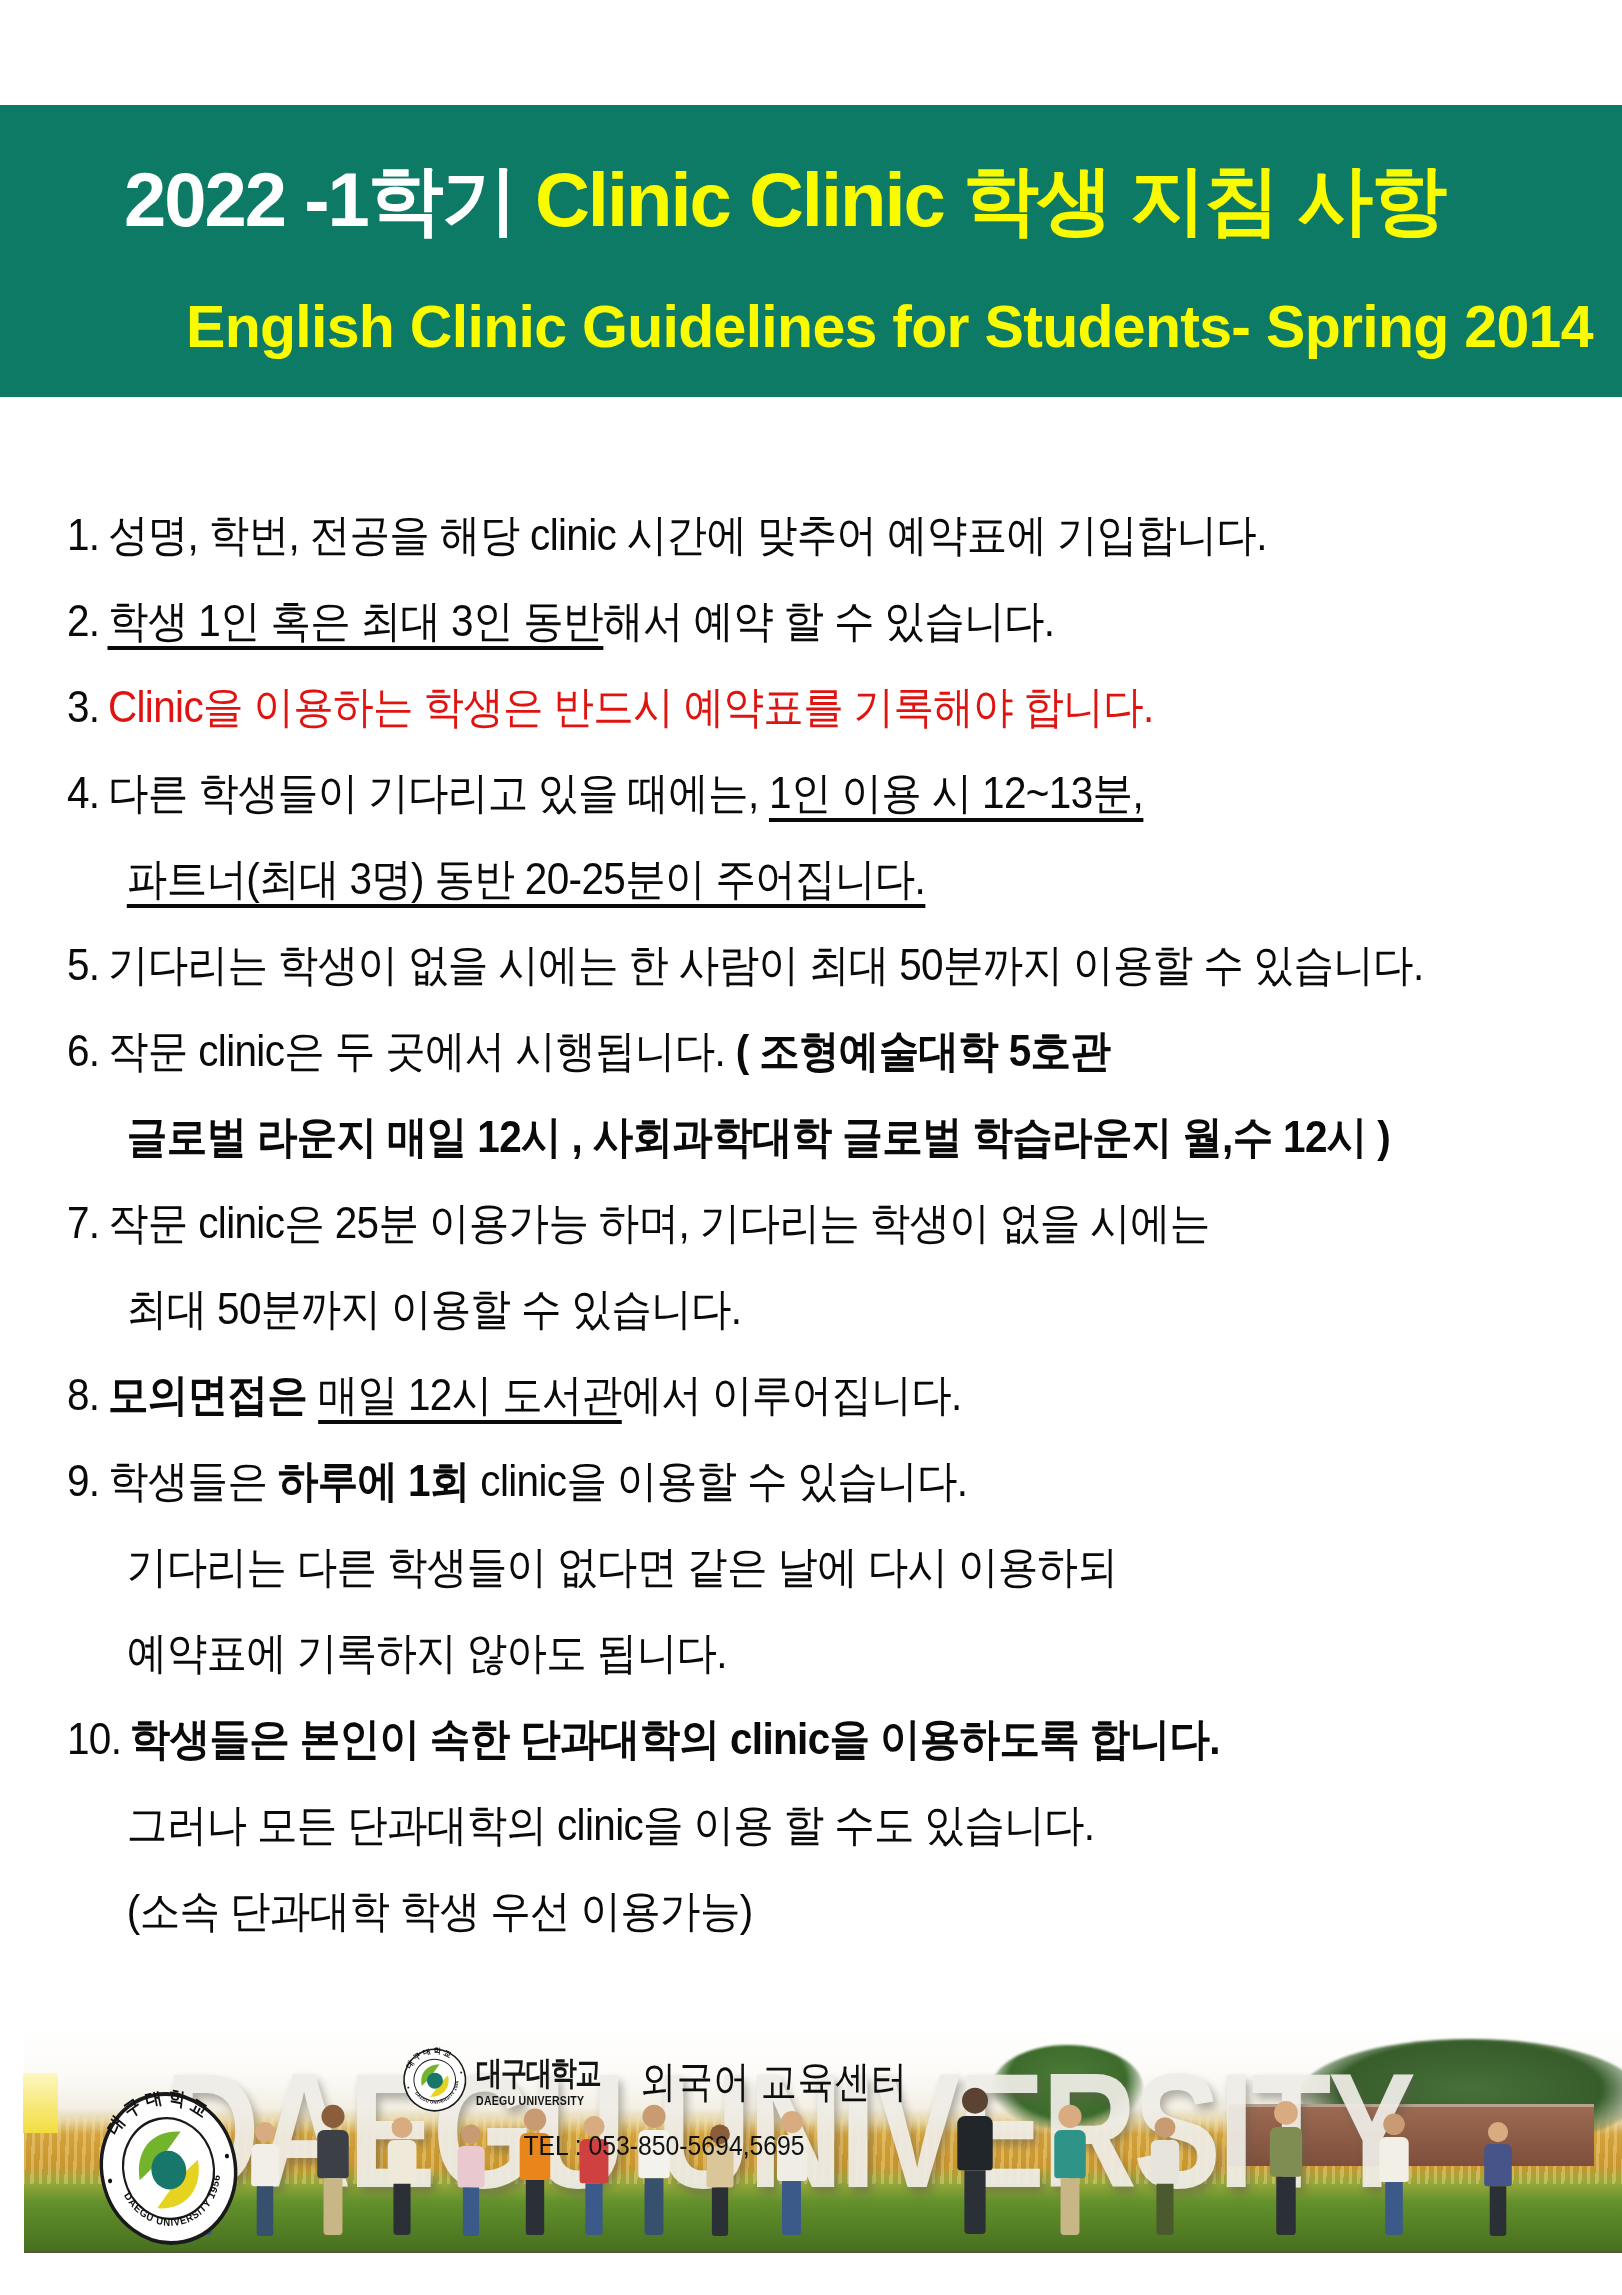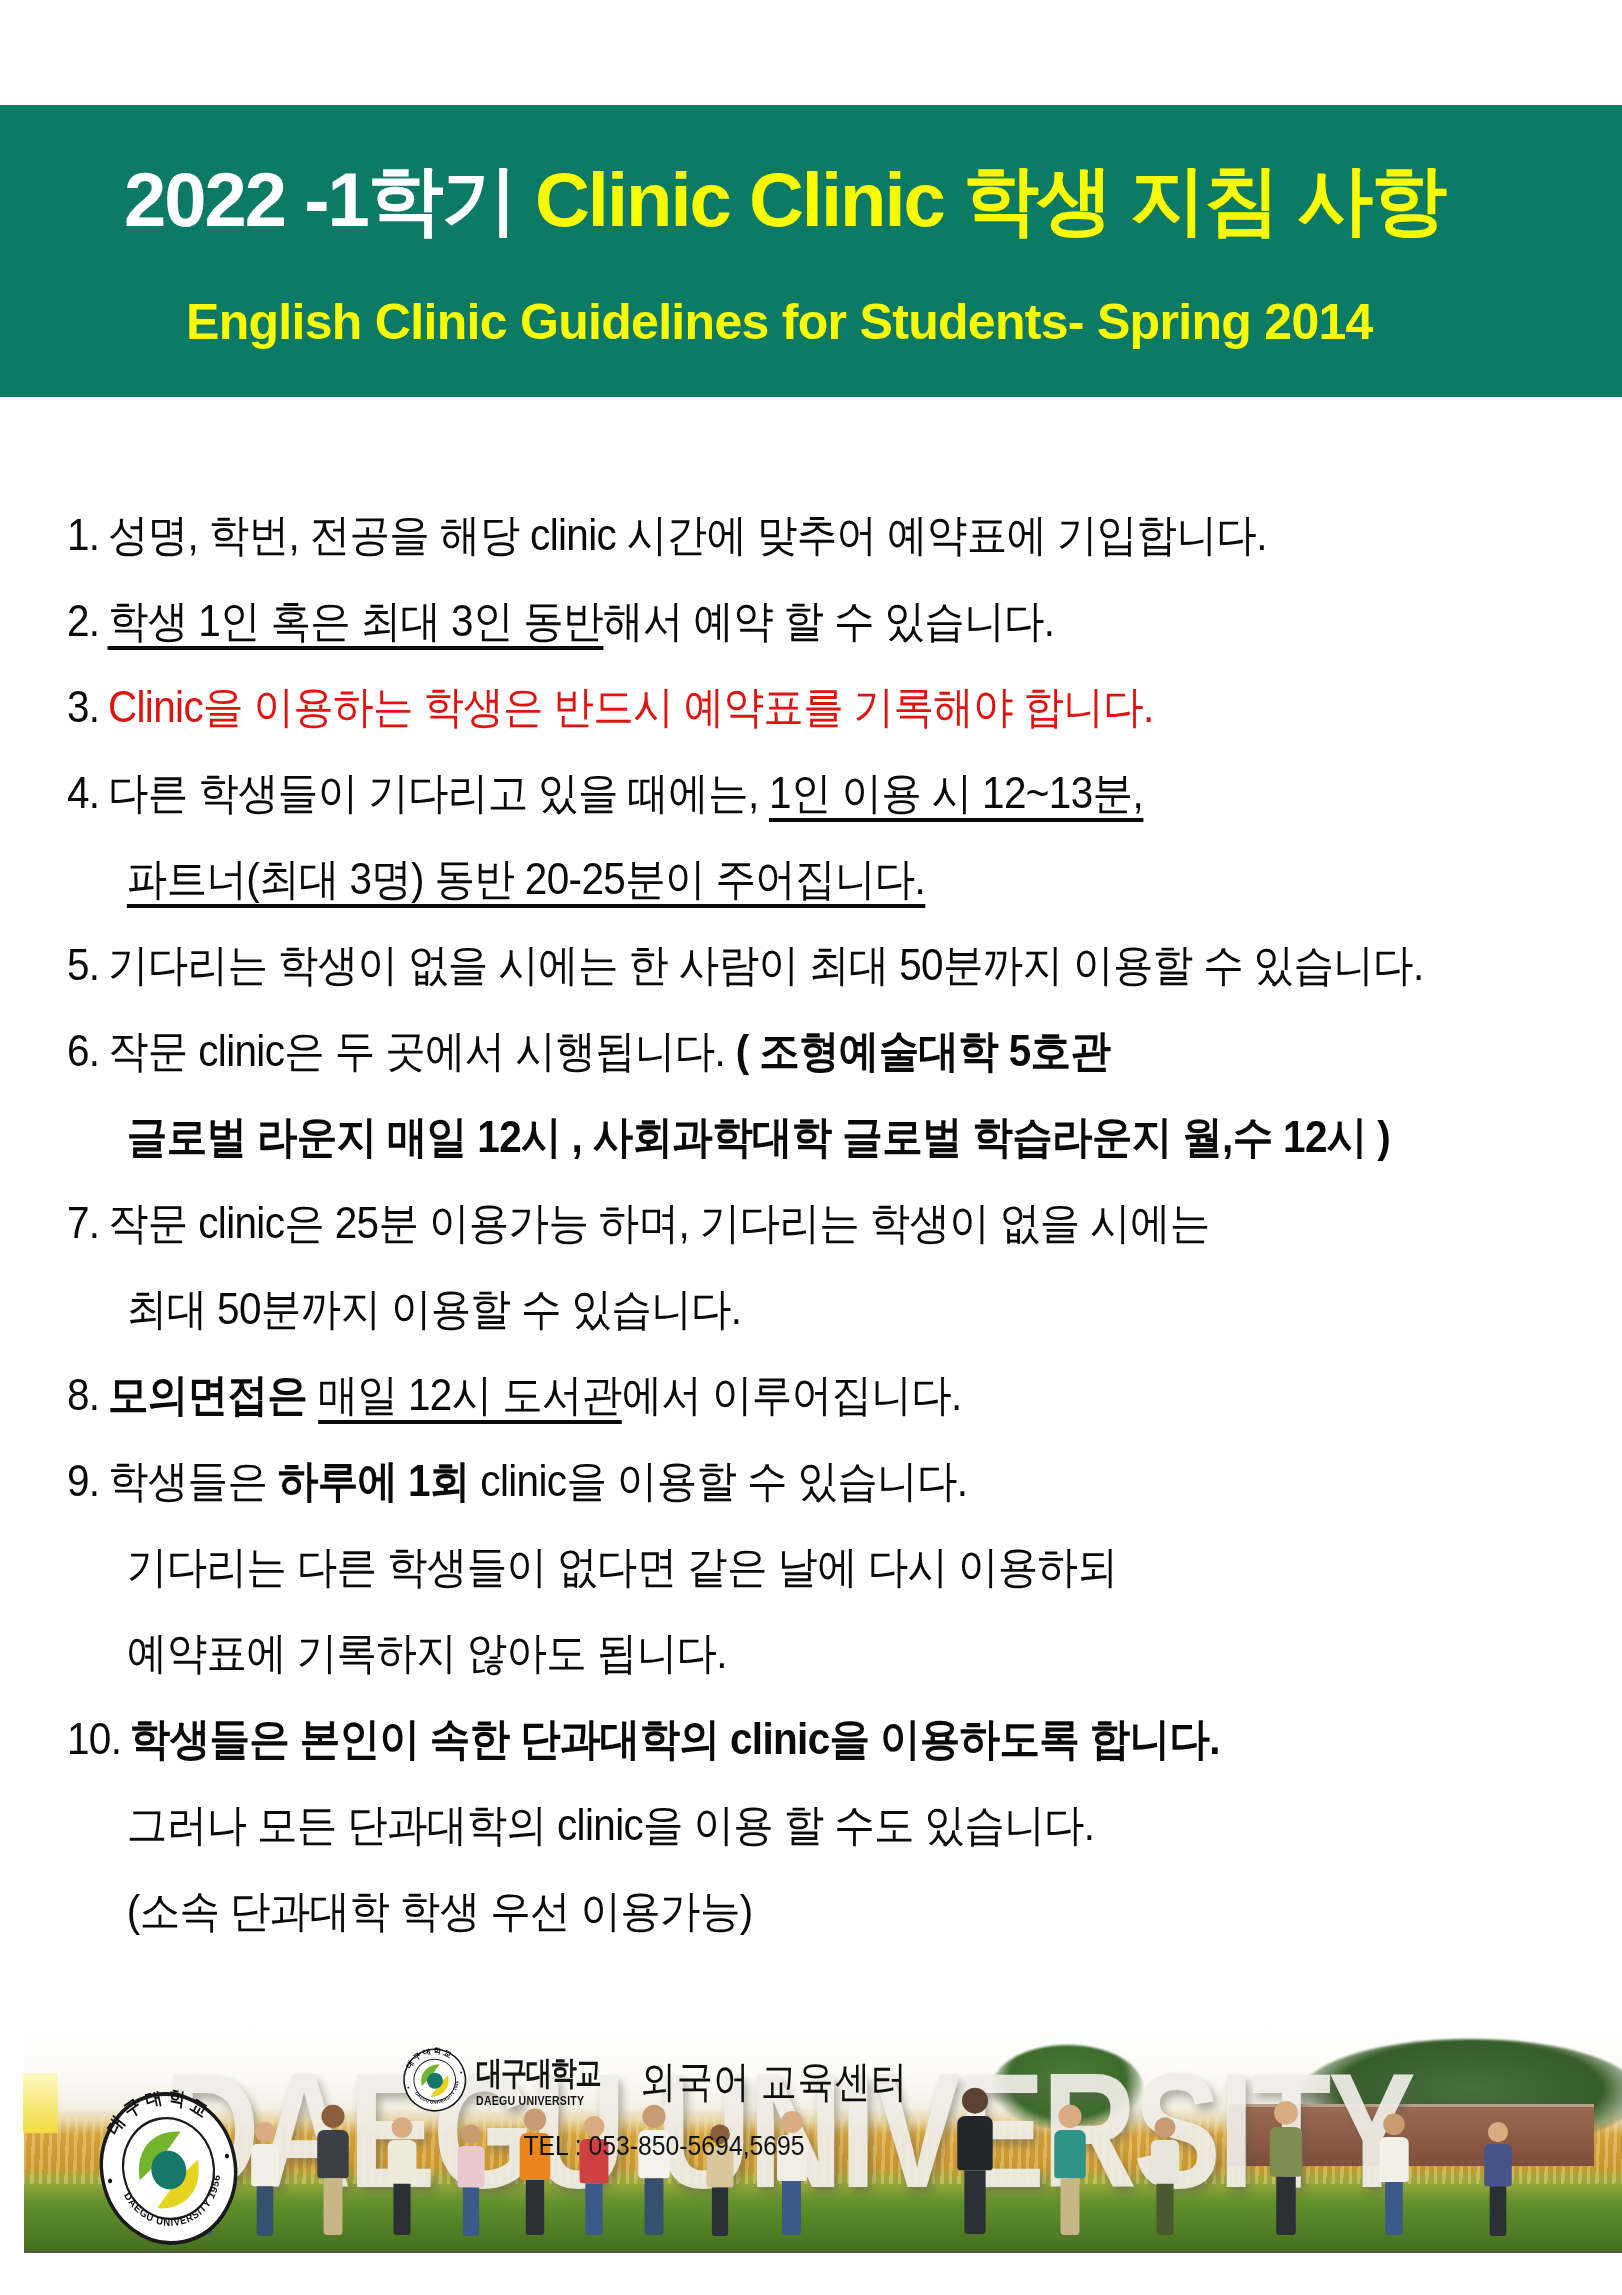--- a/index.html
+++ b/index.html
@@ -14,21 +14,21 @@
     background:var(--banner-green,#0c7a64);
   }
   .title-line1{
     position:absolute;left:124px;top:47px;white-space:nowrap;
     font-size:76px;font-weight:bold;letter-spacing:-2px;line-height:1.25;
   }
   .title-line1 .term{color:#ffffff;}
   .title-line1 .rest{color:var(--title-yellow,#fbfb00);}
   .title-line2{
     position:absolute;left:186px;top:188px;white-space:nowrap;
-    font-size:50px;font-weight:bold;letter-spacing:-0.7px;
+    font-size:59px;font-weight:bold;letter-spacing:-0.7px;
     color:var(--title-yellow,#fbfb00);
   }
   
   .guidelines{
     position:absolute;left:67px;top:492px;width:1636px;
     transform:scaleX(.92);transform-origin:top left;
   }
   .gline{
     white-space:nowrap;height:86px;line-height:86px;
     font-size:44px;letter-spacing:-0.7px;color:var(--text-black,#0a0a0a);

